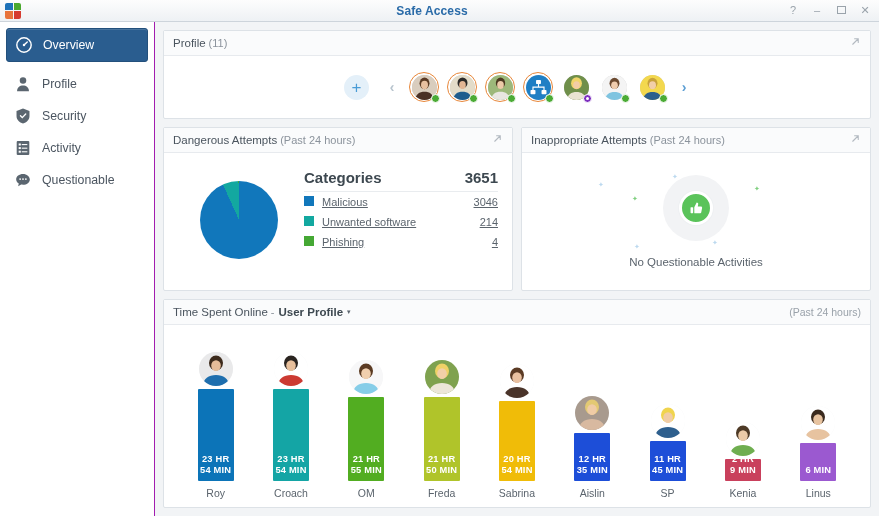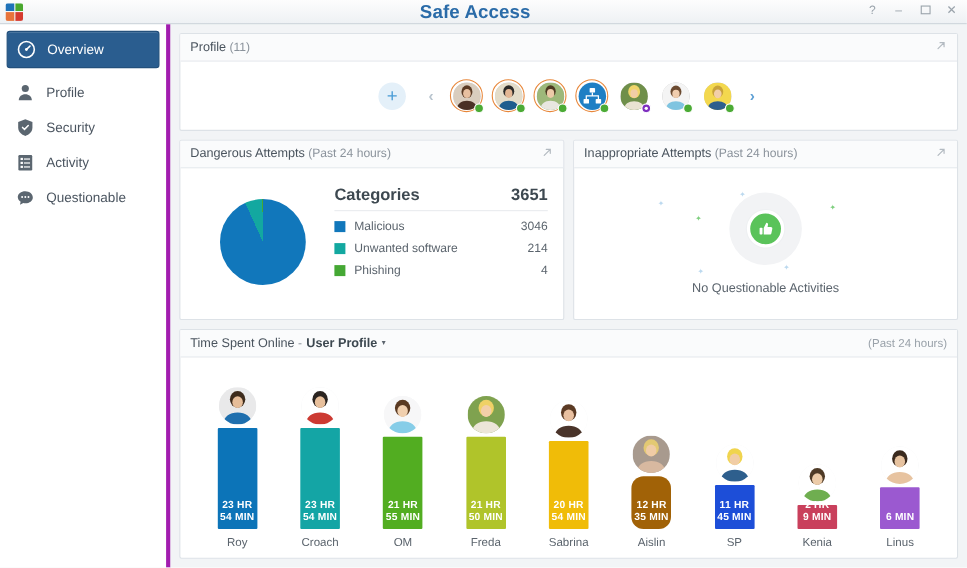--- a/index.html
+++ b/index.html
@@ -29,21 +29,21 @@
     display: grid; grid-template-columns: 1fr 1fr; grid-template-rows: 1fr 1fr;
     gap: 1px; border-radius: 2px; overflow: hidden;
   }
   .app-icon i { display: block; }
   .app-icon i:nth-child(1) { background: #1f72b8; }
   .app-icon i:nth-child(2) { background: #4aa82e; }
   .app-icon i:nth-child(3) { background: #e8743b; }
   .app-icon i:nth-child(4) { background: #d63b2f; }
   .title-text {
     position: absolute; left: 0; right: 15px; text-align: center;
-    font-size: 17px; color: #2a6ba8; font-weight: bold;
+    font-size: 12px; color: #2a6ba8; font-weight: bold;
     letter-spacing: .1px;
   }
   .win-controls {
     margin-left: auto; margin-right: 8px;
     display: flex; align-items: center; gap: 12px;
     position: relative; z-index: 2;
   }
   .win-btn {
     font-size: 11px; color: #9aa3ab; line-height: 1;
     width: 12px; text-align: center; cursor: default;
@@ -52,21 +52,21 @@
     width: 9px; height: 8px; border: 1.3px solid #9aa3ab; display: inline-block;
   }
 
   
   .body { flex: 1; display: flex; min-height: 0; background: #f2f4f6; }
 
   
   .sidebar {
     width: 155px; flex: 0 0 155px;
     background: #ffffff;
-    border-right: 4px solid #a21caf;
+    border-right: 1px solid #a21caf;
     padding-top: 6px;
   }
   .nav-item {
     height: 32px; display: flex; align-items: center;
     padding-left: 14px; gap: 10px;
     font-size: 12.3px; color: #4b5560;
     cursor: default;
   }
   .nav-item.active {
     background: #2a5d8f;
@@ -159,22 +159,23 @@
   .danger-body { display: flex; padding: 8px 10px 12px 10px; height: 137px; }
   .pie-wrap { width: 130px; display: flex; align-items: center; justify-content: center; }
   .pie { width: 78px; height: 78px; border-radius: 50%; }
   .legend { flex: 1; padding-top: 8px; padding-right: 4px; }
   .legend-head {
     display: flex; font-size: 15px; font-weight: bold; color: #3d4850;
     padding-bottom: 5px; border-bottom: 1px solid #e9ecef; margin-bottom: 4px;
   }
   .legend-head .v { margin-left: auto; }
   .legend-row {
-    display: flex; align-items: center; font-size: 11px; color: #5b646d;
+    display: flex; align-items: flex-start; font-size: 11px; color: #5b646d;
     height: 20px;
+    text-decoration: underline;
   }
   .sw { width: 10px; height: 10px; margin-right: 8px; flex: 0 0 10px; }
   .legend-row .v { margin-left: auto; color: #5b646d; }
 
   .ok-body {
     height: 137px; display: flex; flex-direction: column;
     align-items: center; justify-content: center; position: relative;
   }
   .ok-halo {
     width: 66px; height: 66px; border-radius: 50%;
@@ -575,21 +576,21 @@
             </div>
             <div class="bar-col">
               <div class="bar-avatar">
                 <svg class="portrait" viewBox="0 0 34 34">
                   <rect width="34" height="34" fill="#a89a8e"></rect>
                   <ellipse cx="17" cy="11" rx="7" ry="7.6" fill="#e3c973"></ellipse>
                   <ellipse cx="17" cy="13.6" rx="4.8" ry="5.4" fill="#f0cca6"></ellipse>
                   <path d="M4 34c0-7.4 5.8-11 13-11s13 3.6 13 11z" fill="#d8b9a0"></path>
                 </svg>
               </div>
-              <div class="bar" style="height: 48px; background: #a16207; border-radius: 11px;">
+              <div class="bar" style="height: 48px; background: #1d4ed8;">
                 <div class="bar-label">12 HR<br>35 MIN</div>
               </div>
               <div class="bar-name">Aislin</div>
             </div>
             <div class="bar-col">
               <div class="bar-avatar">
                 <svg class="portrait" viewBox="0 0 34 34">
                   <rect width="34" height="34" fill="#ffffff"></rect>
                   <ellipse cx="17" cy="11" rx="7" ry="7.6" fill="#f0d44e"></ellipse>
                   <ellipse cx="17" cy="13.6" rx="4.8" ry="5.4" fill="#f1cda6"></ellipse>

